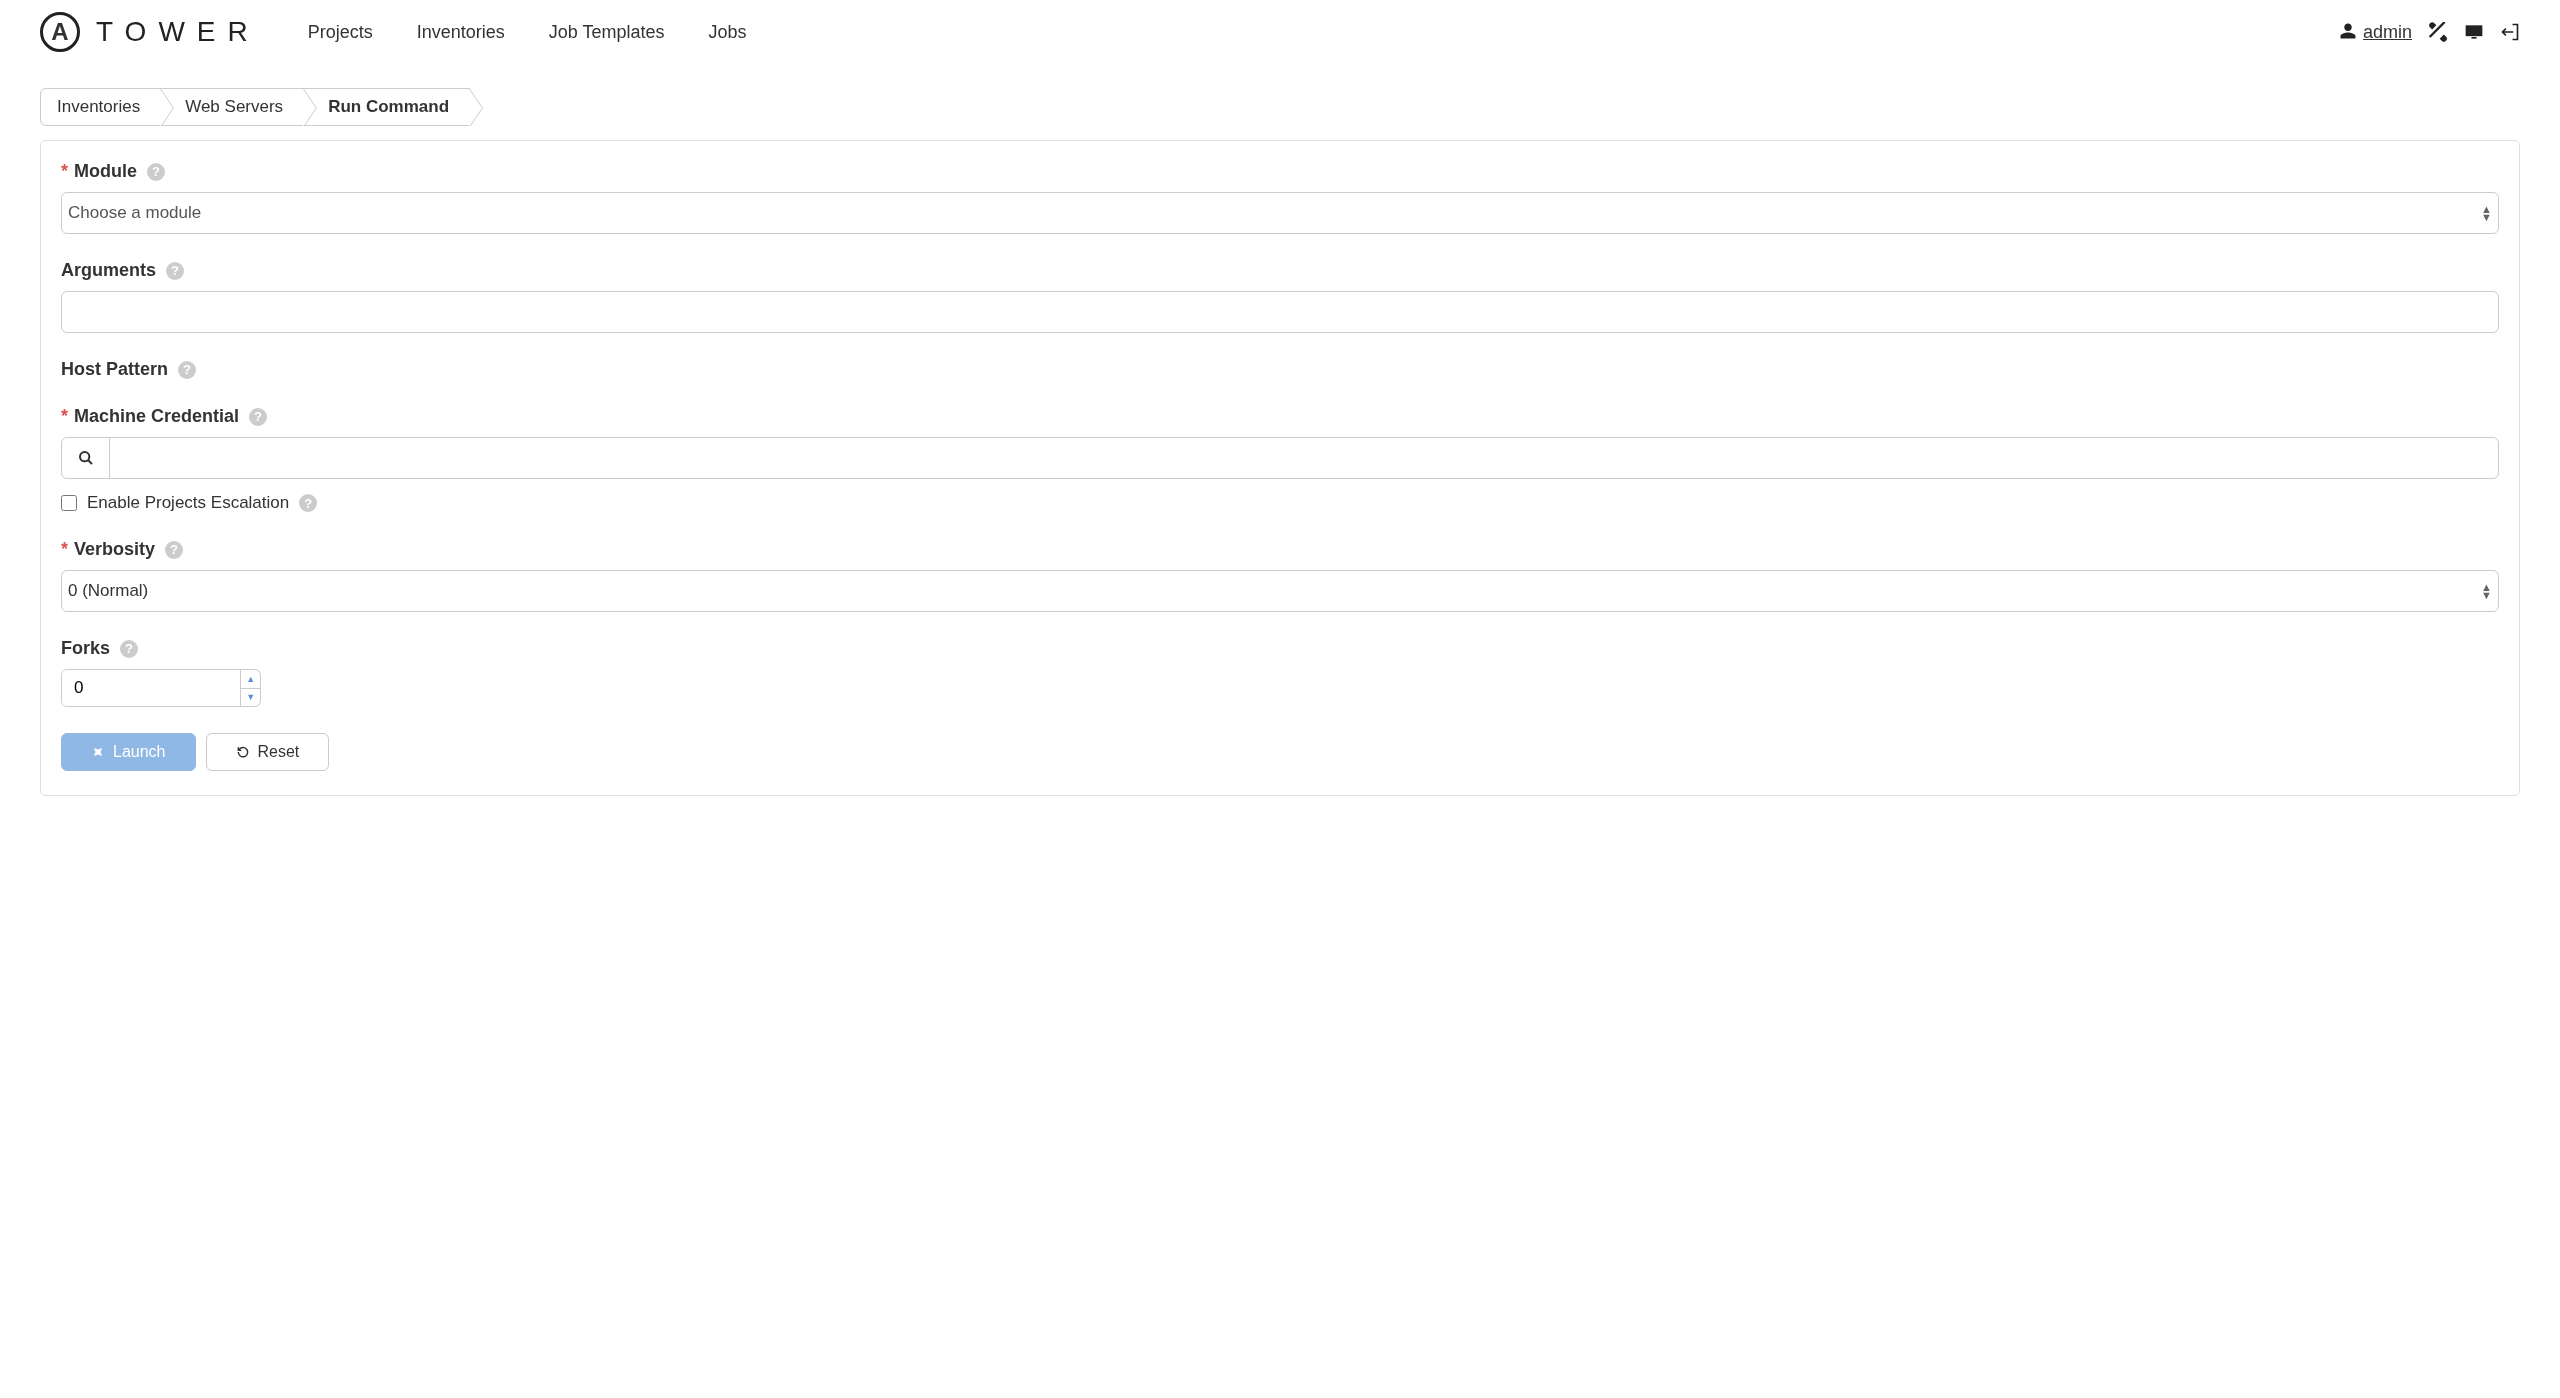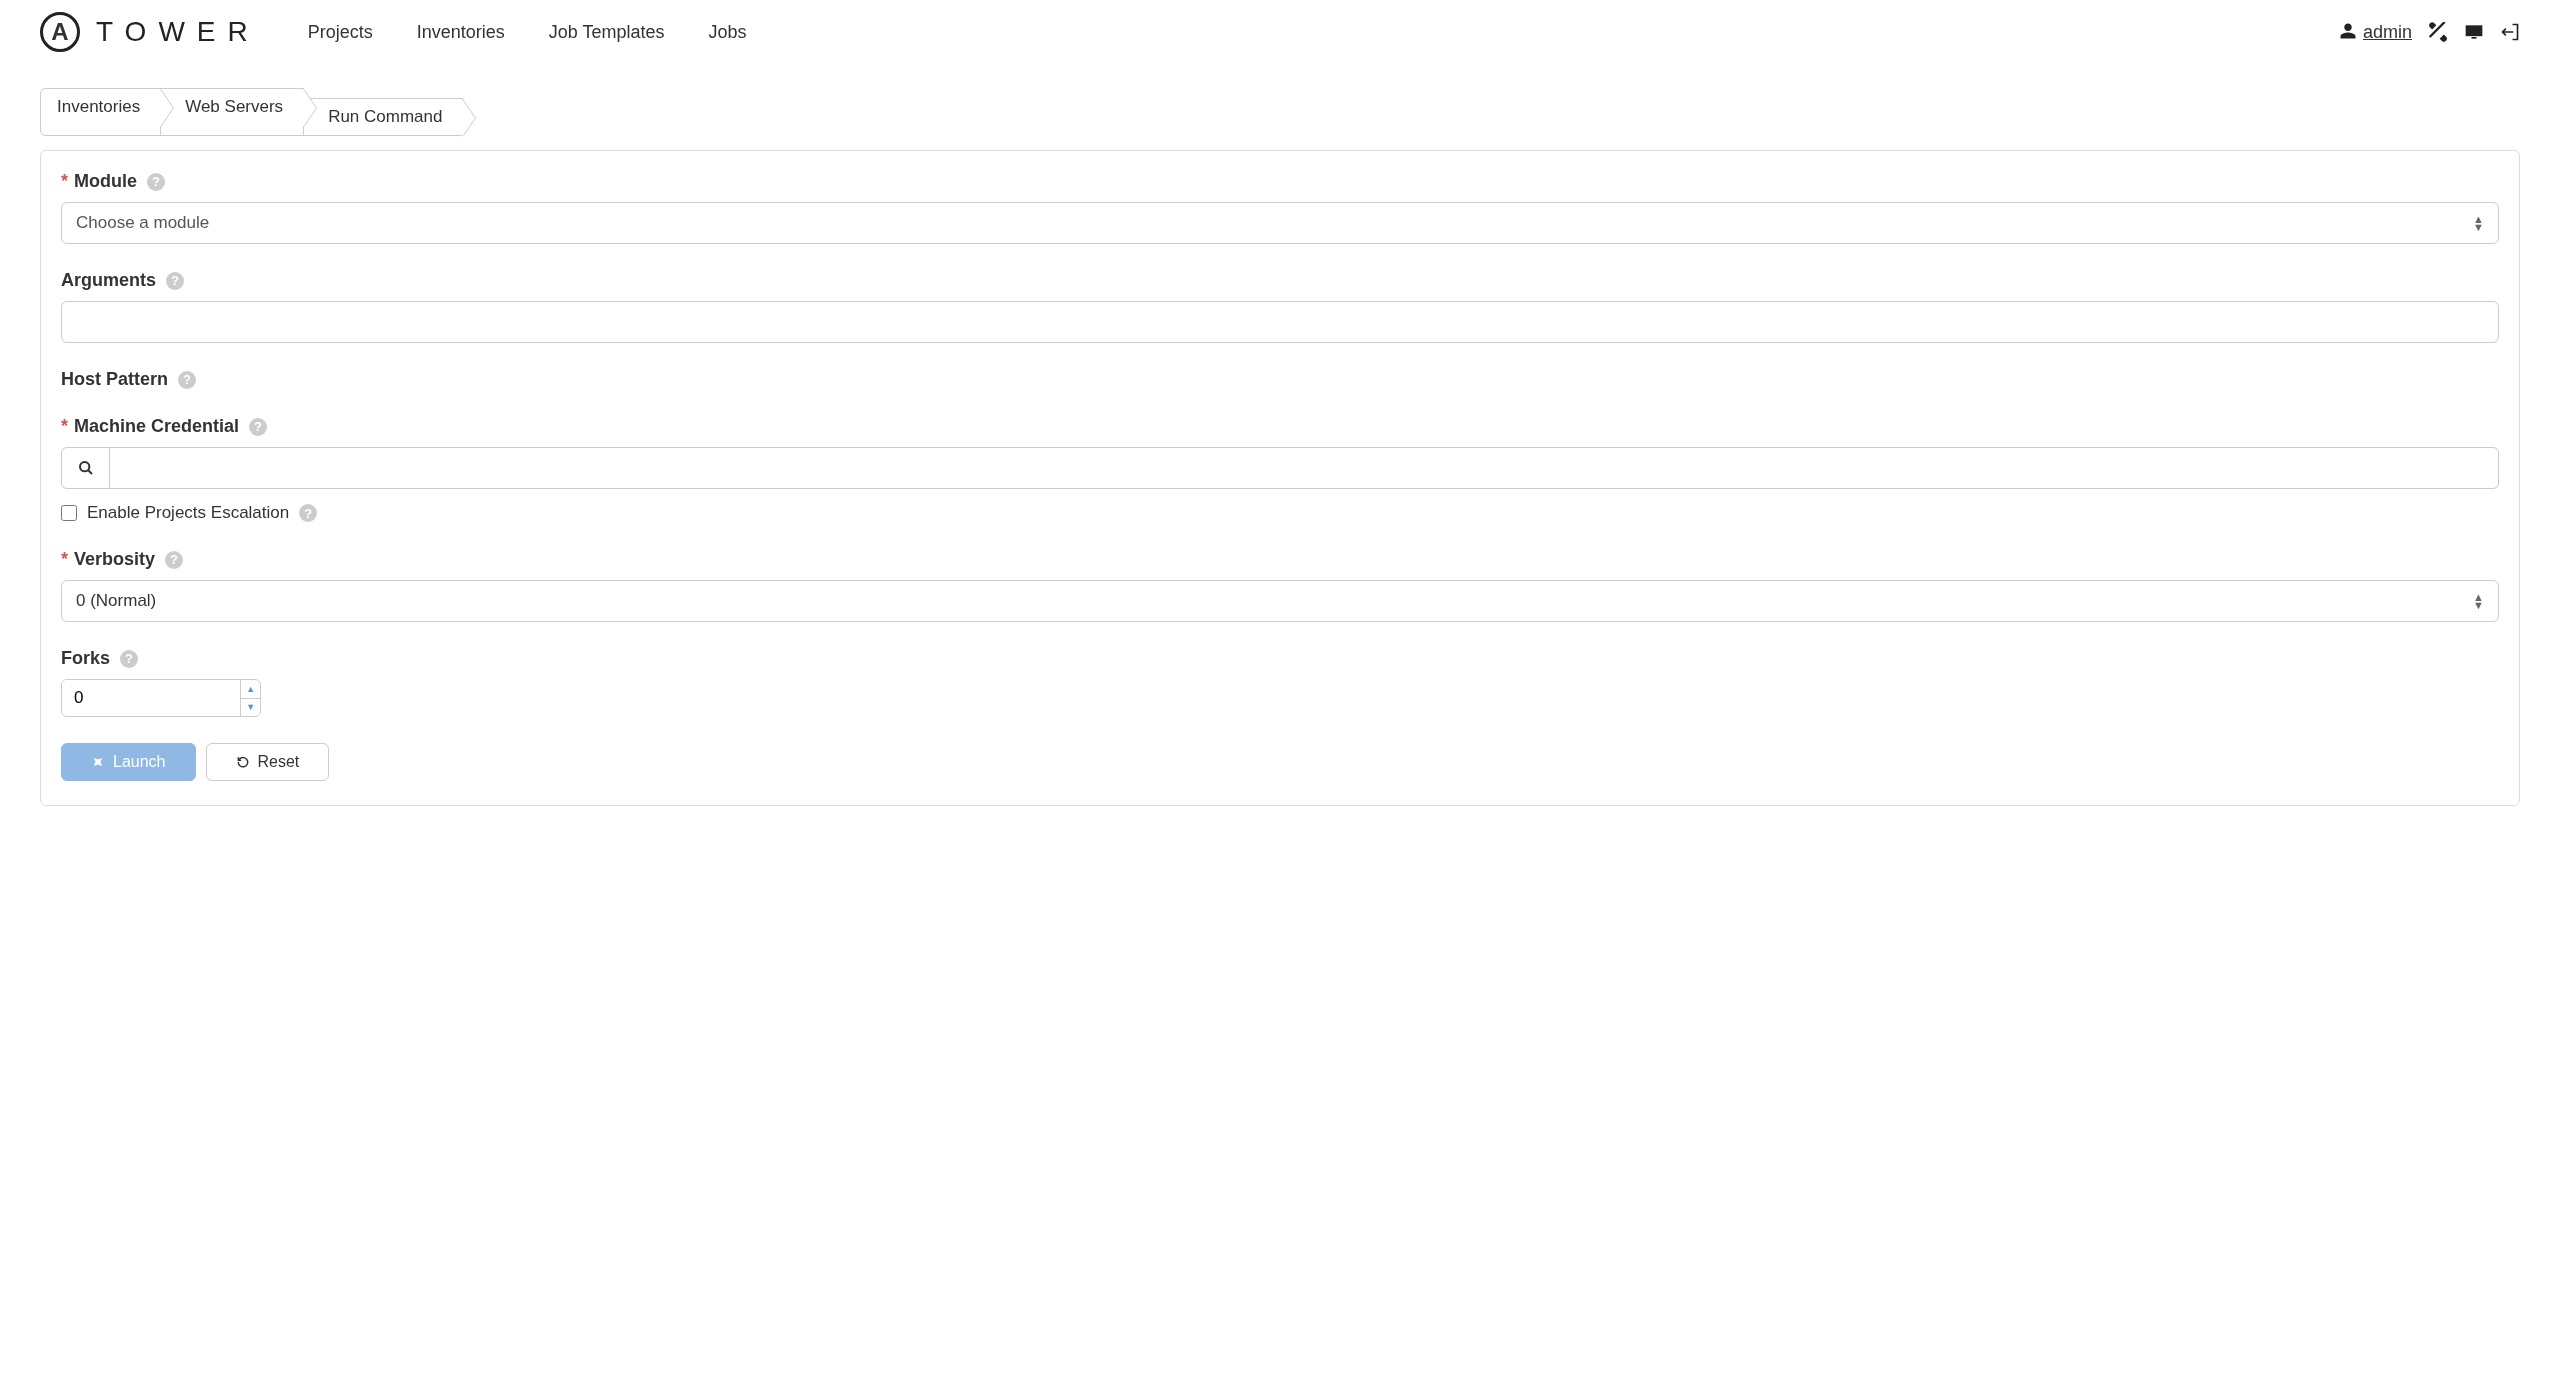--- a/index.html
+++ b/index.html
@@ -30,33 +30,33 @@
   position: absolute;
   top: 0;
   right: -13px;
   width: 0; height: 0;
   border-top: 19px solid transparent;
   border-bottom: 19px solid transparent;
   border-left: 13px solid #fff;
   z-index: 2;
 }
 .crumb::before { right: -14px; border-left-color: #ccc; z-index: 1; }
-.crumb.active { font-weight: 400; margin-top: 10px; }
+.crumb.active { font-weight: 700; }
 
 .panel { margin: 0 40px 40px 40px; border: 1px solid #ddd; border-radius: 6px; padding: 20px 20px 24px 20px; }
 .field { margin-bottom: 26px; }
 .label-row { display: flex; align-items: center; gap: 10px; margin-bottom: 10px; font-size: 18px; font-weight: 700; }
 .req { color: #d9534f; font-weight: 700; margin-right: -4px; }
 .help { width: 18px; height: 18px; border-radius: 50%; background: #ccc; color: #fff; font-size: 13px; display: inline-flex; align-items: center; justify-content: center; font-weight: 700; }
 
 .select, .text-input {
   width: 100%;
   border: 1px solid #ccc;
   border-radius: 6px;
-  padding: 10px 14px;
+  padding: 10px 6px;
   font-size: 17px;
   background: #fff;
   position: relative;
 }
 .select { display: flex; align-items: center; justify-content: space-between; cursor: pointer; color: #555; }
 .select .caret { color: #666; font-size: 11px; line-height: 8px; display:flex; flex-direction:column; }
 .text-input input { border: none; outline: none; width: 100%; font-size: 17px; background: transparent; }
 
 .credential-wrap { display: flex; width: 100%; border: 1px solid #ccc; border-radius: 6px; overflow: hidden; }
 .credential-search { width: 48px; display: flex; align-items: center; justify-content: center; border-right: 1px solid #ccc; cursor: pointer; }

